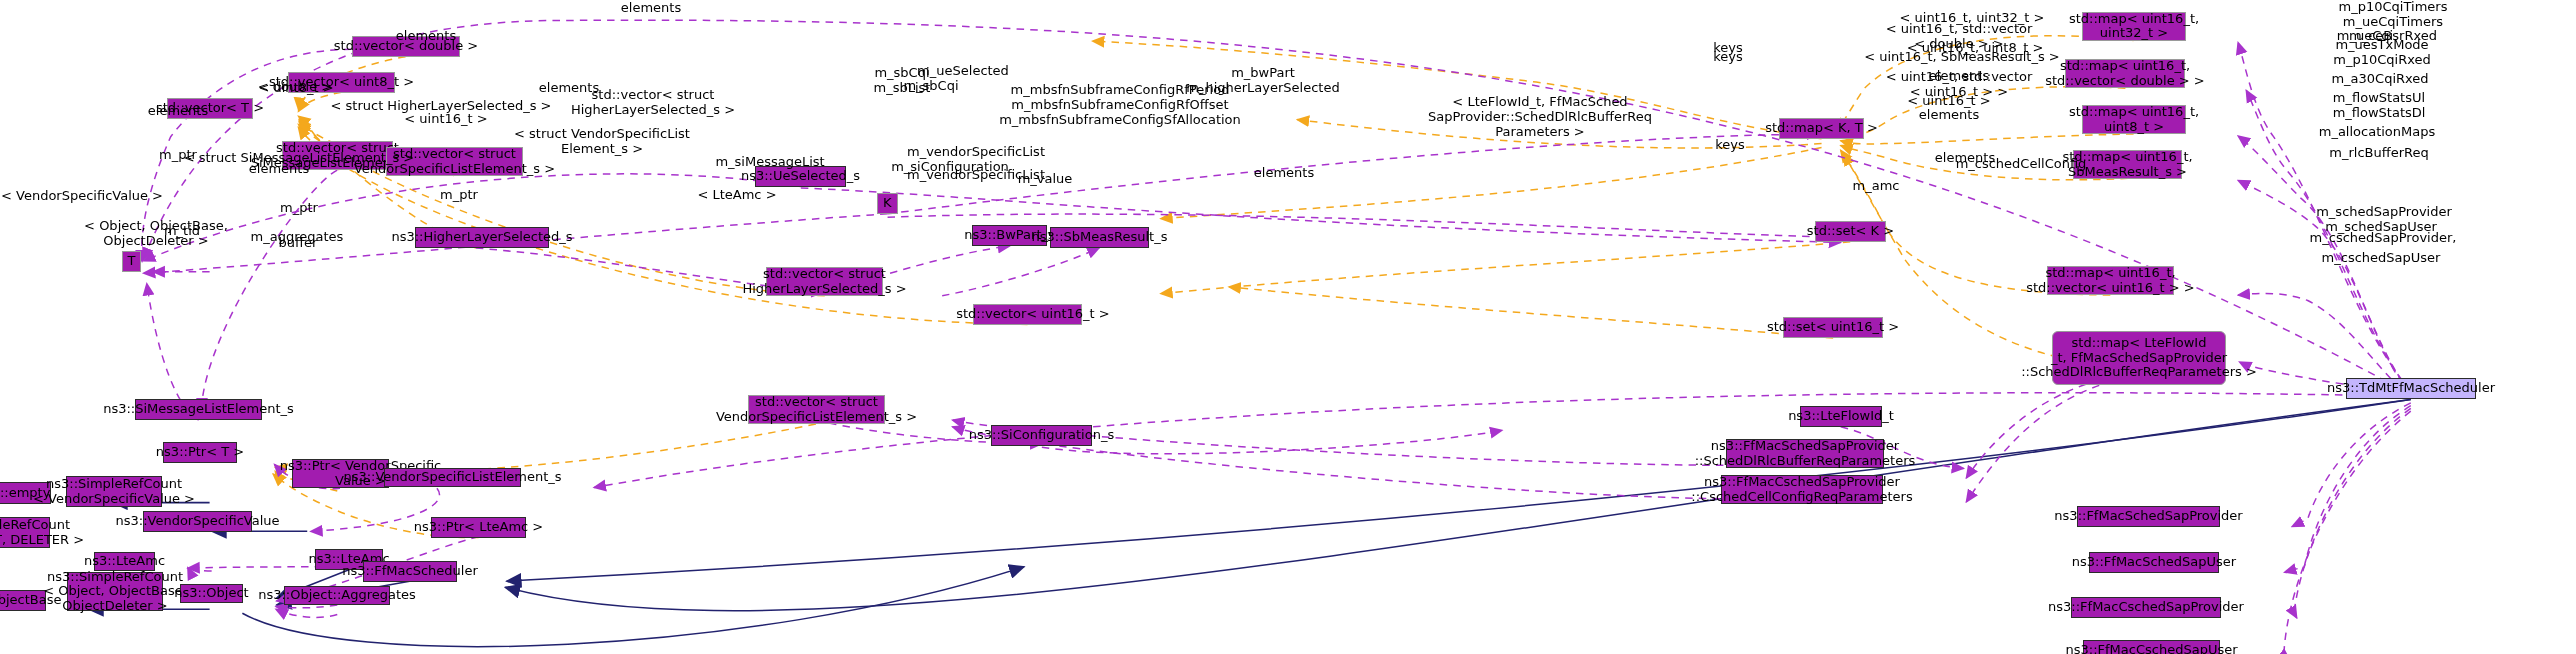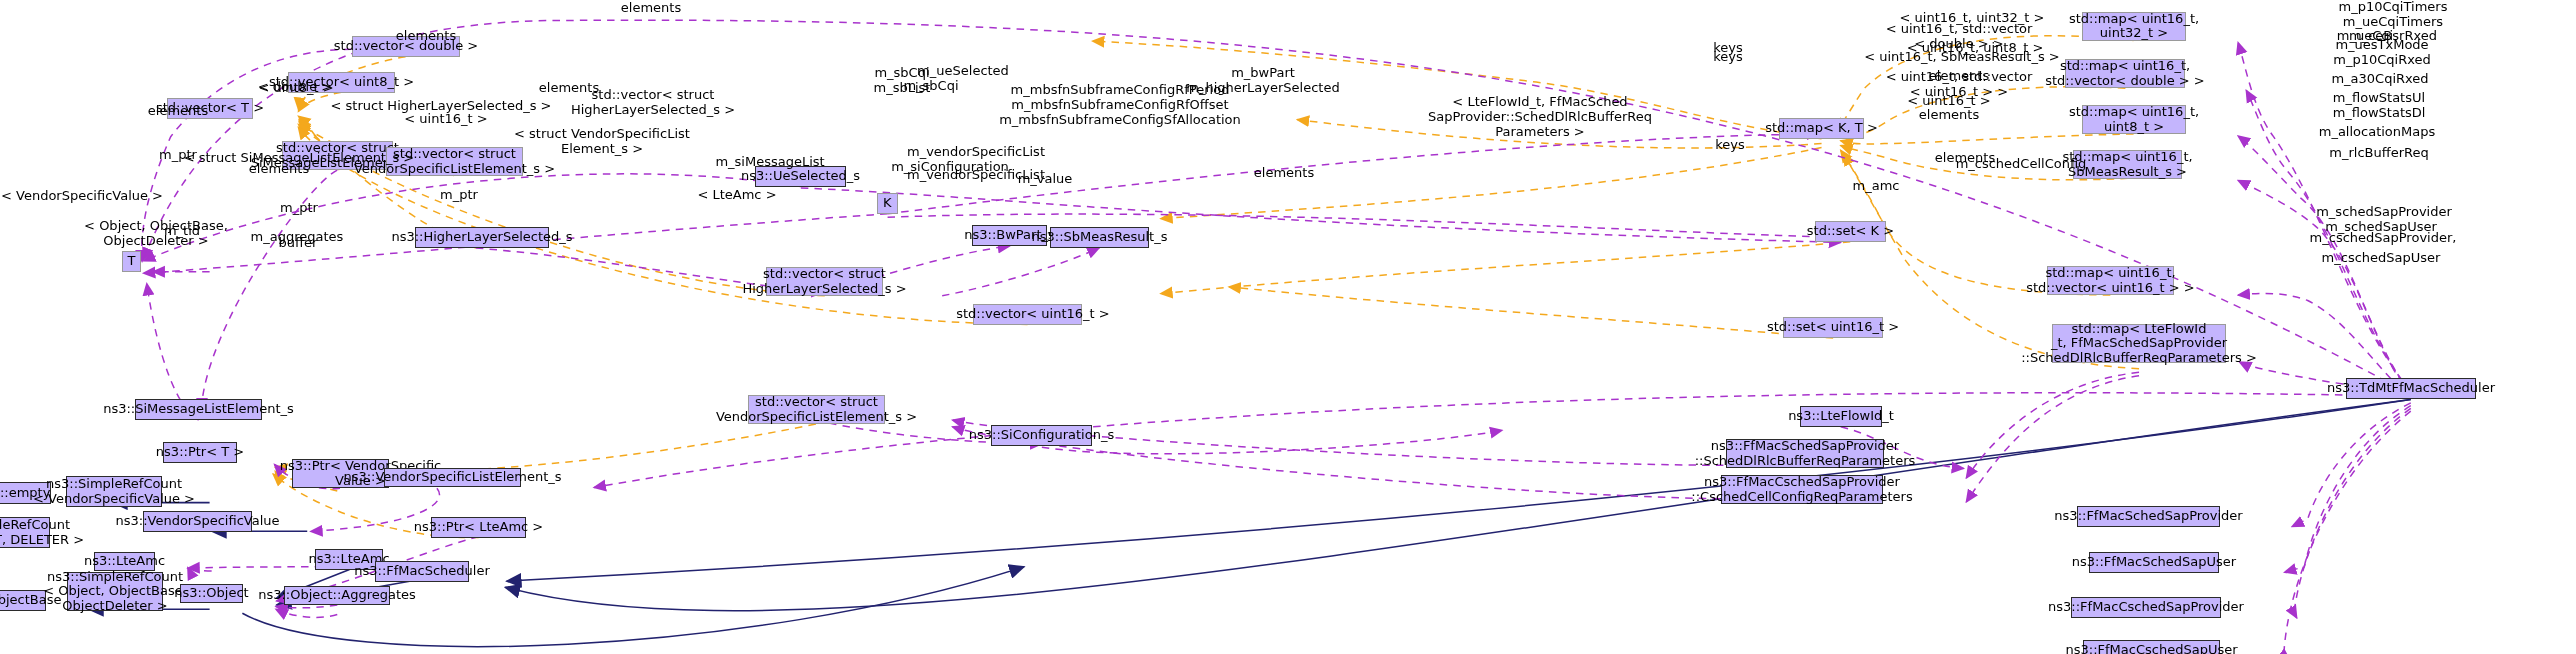--- a/index.html
+++ b/index.html
@@ -4,21 +4,21 @@
 <style>
   html,body{margin:0;padding:0;background:#ffffff;}
   #canvas{position:relative;width:2576px;height:655px;background:#fff;
           font-family:"DejaVu Sans","Liberation Sans",sans-serif;
           overflow:hidden;}
   svg.edges{position:absolute;left:0;top:0;width:2576px;height:655px;pointer-events:none;}
   .node{
     position:absolute;
     box-sizing:border-box;
     border:0.7px solid #9a9a9a;
-    background:#c4b5fd;
+    background:#a21caf;
     color:#000;
     font-size:13px;
     line-height:1.12;
     text-align:center;
     display:flex;
     align-items:center;
     justify-content:center;
     white-space:pre;
     padding:1.4px 4.1px;
   }
@@ -147,21 +147,21 @@
       <div class="node solid" style="left: 163px; top: 442px; width: 74px; height: 20.5px;">ns3::Ptr&lt; T &gt;</div>
       <div class="node solid" style="left: 284px; top: 586px; width: 106px; height: 19px;">ns3::Object::Aggregates</div>
       <div class="node solid" style="left: 315px; top: 549px; width: 68px; height: 20.5px;">ns3::LteAmc</div>
       <div class="node" style="left: 167px; top: 98px; width: 86px; height: 20.5px;">std::vector&lt; T &gt;</div>
       <div class="node" style="left: 288px; top: 72px; width: 107px; height: 20.5px;">std::vector&lt; uint8_t &gt;</div>
       <div class="node" style="left: 352px; top: 36px; width: 108px; height: 20.5px;">std::vector&lt; double &gt;</div>
       <div class="node solid" style="left: 292px; top: 459px; width: 97px; height: 29px; padding-left: 44px;">ns3::Ptr&lt; VendorSpecific
 Value &gt;</div>
       <div class="node" style="left: 282px; top: 141px; width: 111px; height: 29px;">std::vector&lt; struct
 SiMessageListElement_s &gt;</div>
-      <div class="node solid" style="left: 375px; top: 561px; width: 94px; height: 20.5px;">ns3::FfMacScheduler</div>
+      <div class="node solid" style="left: 363px; top: 561px; width: 94px; height: 20.5px;">ns3::FfMacScheduler</div>
       <div class="node solid" style="left: 431px; top: 517px; width: 95px; height: 20.5px;">ns3::Ptr&lt; LteAmc &gt;</div>
       <div class="node" style="left: 386px; top: 147px; width: 137px; height: 29px;">std::vector&lt; struct
 VendorSpecificListElement_s &gt;</div>
       <div class="node solid" style="left: 384px; top: 468px; width: 137px; height: 19px;">ns3::VendorSpecificListElement_s</div>
       <div class="node solid" style="left: 415px; top: 227px; width: 134px; height: 20.5px;">ns3::HigherLayerSelected_s</div>
       <div class="node solid" style="left: 755px; top: 166px; width: 91px; height: 20.5px;">ns3::UeSelected_s</div>
       <div class="node solid" style="left: 972px; top: 225px; width: 75px; height: 20.5px;">ns3::BwPart_s</div>
       <div class="node solid" style="left: 1050px; top: 227px; width: 99px; height: 20.5px;">ns3::SbMeasResult_s</div>
       <div class="node" style="left: 766px; top: 267px; width: 117px; height: 29px;">std::vector&lt; struct
 HigherLayerSelected_s &gt;</div>
@@ -181,21 +181,21 @@
       <div class="node" style="left: 2082px; top: 11.6px; width: 104px; height: 29px;">std::map&lt; uint16_t,
 uint32_t &gt;</div>
       <div class="node" style="left: 2065px; top: 59px; width: 120px; height: 29px;">std::map&lt; uint16_t,
 std::vector&lt; double &gt; &gt;</div>
       <div class="node" style="left: 2082px; top: 105px; width: 104px; height: 29px;">std::map&lt; uint16_t,
 uint8_t &gt;</div>
       <div class="node" style="left: 2073px; top: 150px; width: 109px; height: 29px;">std::map&lt; uint16_t,
 SbMeasResult_s &gt;</div>
       <div class="node" style="left: 2047px; top: 266px; width: 127px; height: 29px;">std::map&lt; uint16_t,
 std::vector&lt; uint16_t &gt; &gt;</div>
-      <div class="node" style="left: 2052px; top: 324px; width: 174px; height: 39px;">std::map&lt; LteFlowId
+      <div class="node" style="left: 2052px; top: 331px; width: 174px; height: 54px; border-radius: 6px;">std::map&lt; LteFlowId
 _t, FfMacSchedSapProvider
 ::SchedDlRlcBufferReqParameters &gt;</div>
       <div class="node solid" style="left: 2077px; top: 506px; width: 143px; height: 20.5px;">ns3::FfMacSchedSapProvider</div>
       <div class="node solid" style="left: 2089px; top: 552px; width: 130px; height: 20.5px;">ns3::FfMacSchedSapUser</div>
       <div class="node solid" style="left: 2071px; top: 597px; width: 150px; height: 20.5px;">ns3::FfMacCschedSapProvider</div>
       <div class="node solid" style="left: 2083px; top: 640px; width: 137px; height: 20.5px;">ns3::FfMacCschedSapUser</div>
       <div class="node root" style="left: 2346px; top: 378px; width: 130px; height: 20.5px;">ns3::TdMtFfMacScheduler</div>
     </div>
   <div id="labels-layer">
       <div class="elabel" style="left: 651px; top: 7.5px;">elements</div>

